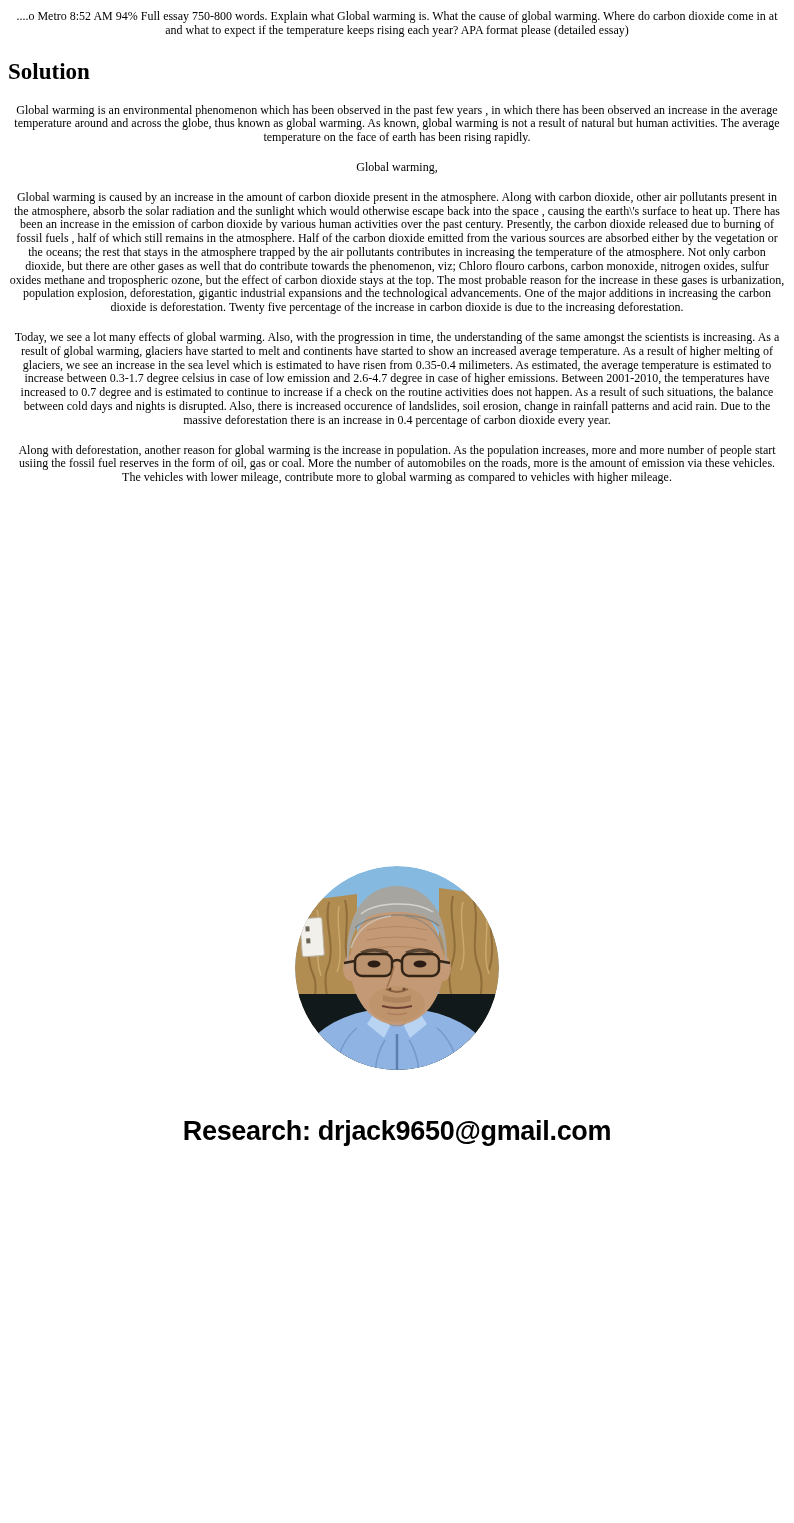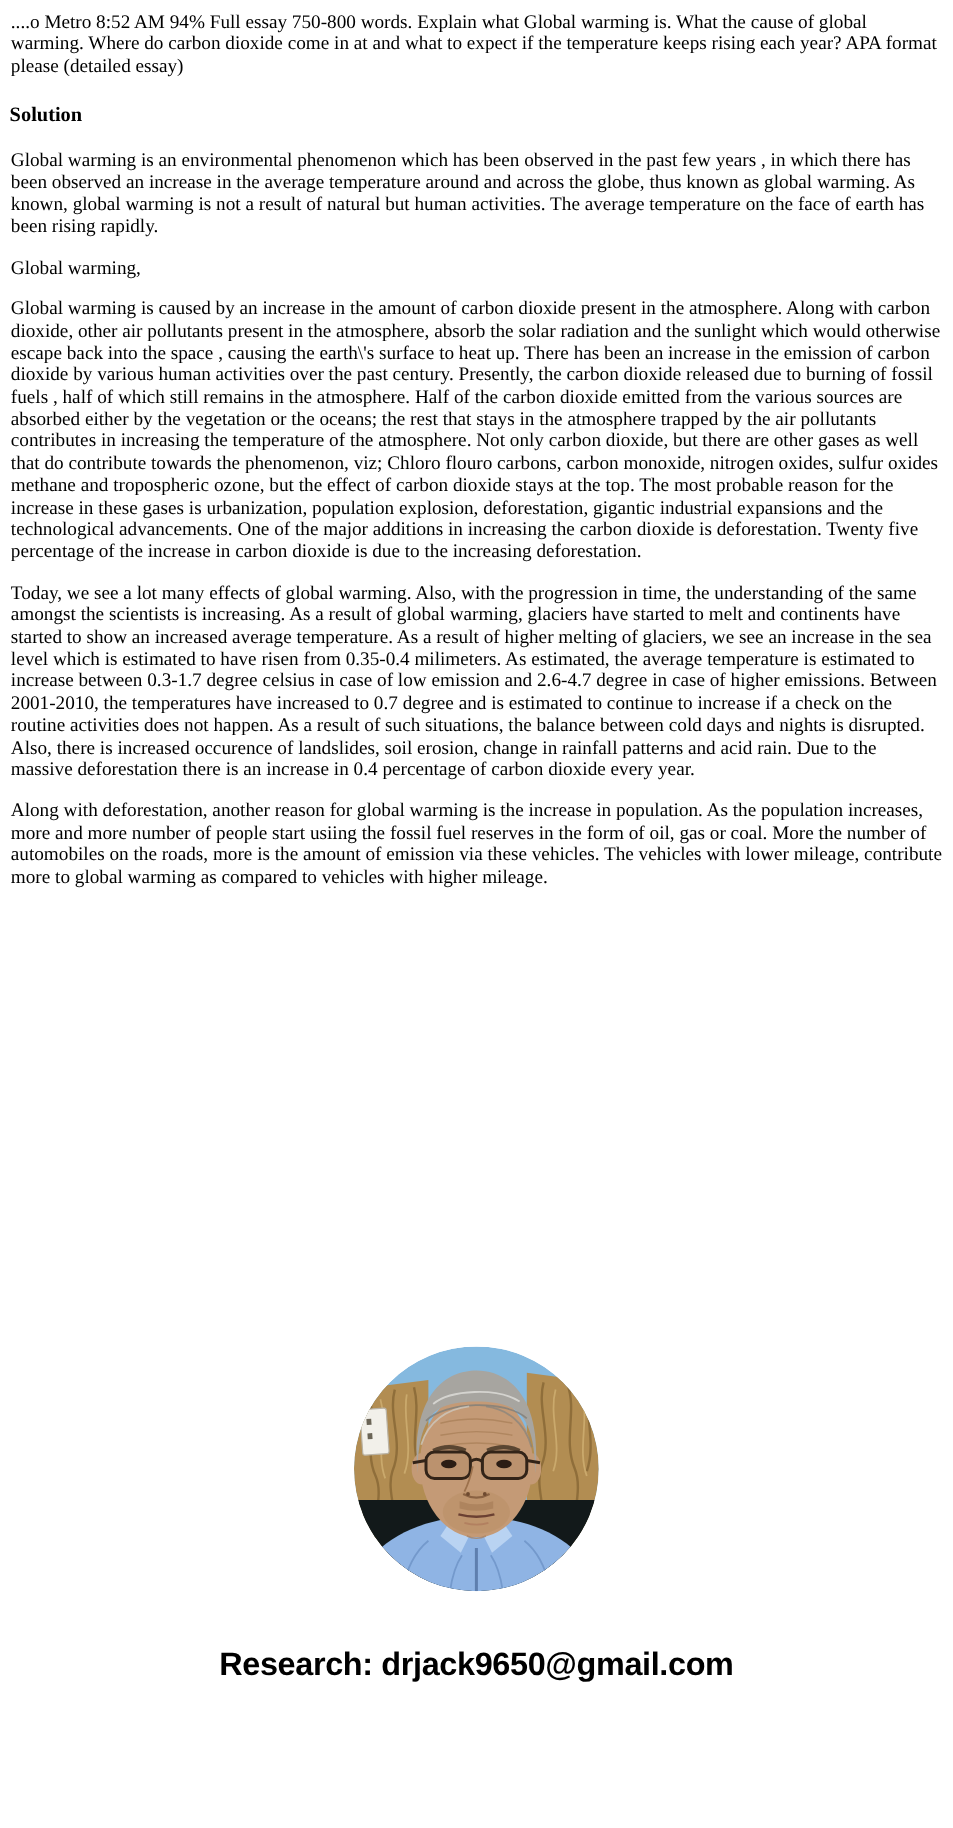--- a/index.html
+++ b/index.html
@@ -10,30 +10,30 @@
   body {
     width: 794px;
     margin: 0 auto;
     font-family: "Liberation Serif", serif;
     color: #000000;
   }
   .doc {
     padding: 8px 8px 30px 8px;
   }
   .doc p {
-    font-size: 16px;
+    font-size: 12px;
     line-height: 1.15;
     margin: 16px 1px;
-    text-align: left;
+    text-align: center;
   }
   .doc p.first {
     margin-top: 2px;
   }
   h3.solution {
-    font-size: 17px;
+    font-size: 23px;
     font-weight: bold;
     margin: 21px 0 19px 0;
     font-family: "Liberation Serif", serif;
   }
   .photo-section {
     margin-top: 381px;
     display: flex;
     justify-content: center;
   }
   .avatar-circle {

